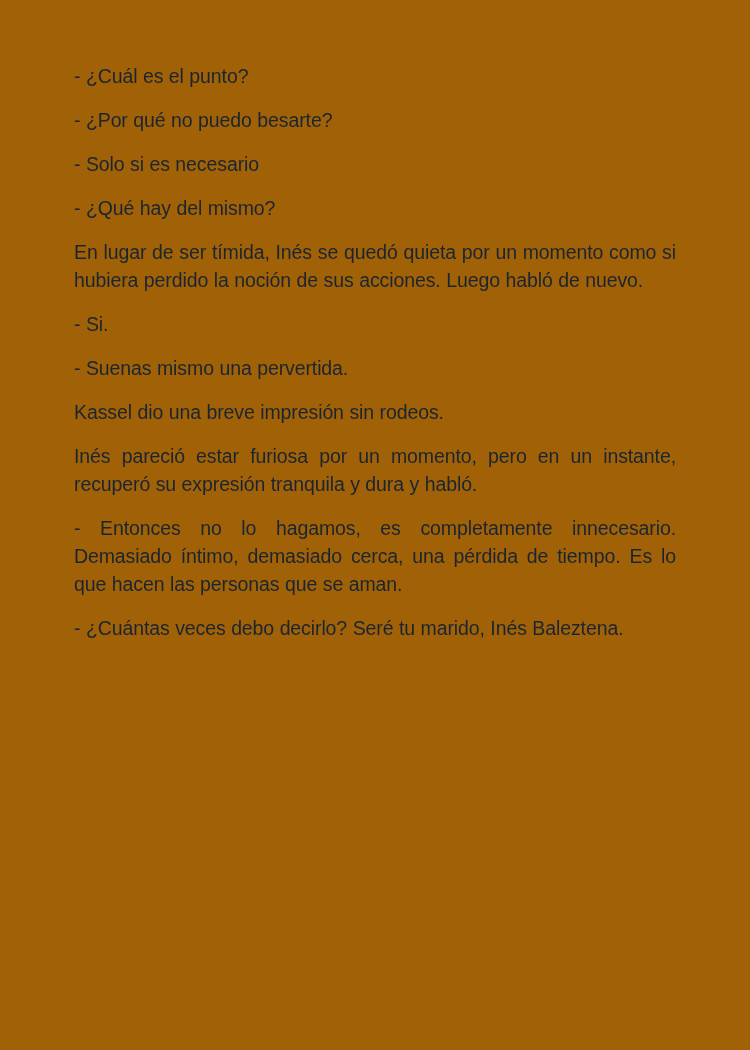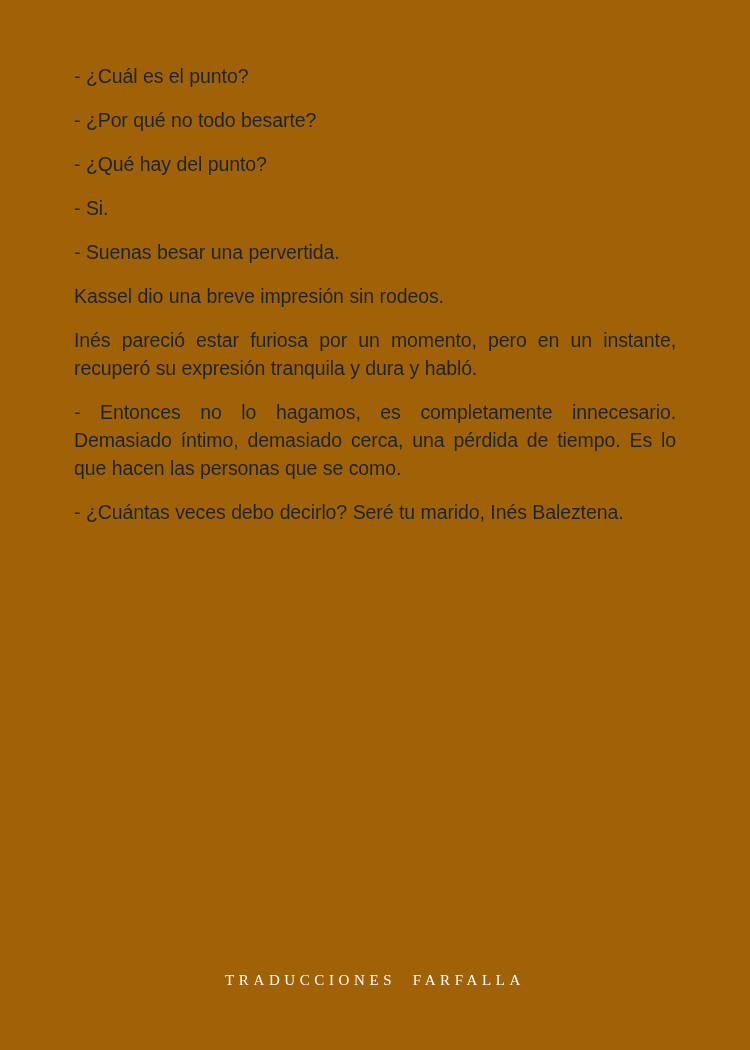--- a/index.html
+++ b/index.html
@@ -65,25 +65,26 @@
     white-space: pre;
   }
 </style>
 </head>
 <body>
 
 <div id="page">
 
   <div id="content">
       <p class="para single">- ¿Cuál es el punto?</p>
-      <p class="para single">- ¿Por qué no todo besarte?</p>
-      <p class="para single">- ¿Qué hay del punto?</p>
+      <p class="para single">- ¿Por qué no puedo besarte?</p>
+      <p class="para single">- Solo si es necesario</p>
+      <p class="para single">- ¿Qué hay del mismo?</p>
+      <p class="para justify">En lugar de ser tímida, Inés se quedó quieta por un momento como si hubiera perdido la noción de sus acciones. Luego habló de nuevo.</p>
       <p class="para single">- Si.</p>
-      <p class="para single">- Suenas besar una pervertida.</p>
+      <p class="para single">- Suenas mismo una pervertida.</p>
       <p class="para single">Kassel dio una breve impresión sin rodeos.</p>
       <p class="para justify">Inés pareció estar furiosa por un momento, pero en un instante, recuperó su expresión tranquila y dura y habló.</p>
-      <p class="para justify">- Entonces no lo hagamos, es completamente innecesario. Demasiado íntimo, demasiado cerca, una pérdida de tiempo. Es lo que hacen las personas que se como.</p>
+      <p class="para justify">- Entonces no lo hagamos, es completamente innecesario. Demasiado íntimo, demasiado cerca, una pérdida de tiempo. Es lo que hacen las personas que se aman.</p>
       <p class="para justify">- ¿Cuántas veces debo decirlo? Seré tu marido, Inés Baleztena.</p>
     </div>
 
-  <div id="watermark">TRADUCCIONES  FARFALLA</div>
 
 </div>
 
 </body></html>

